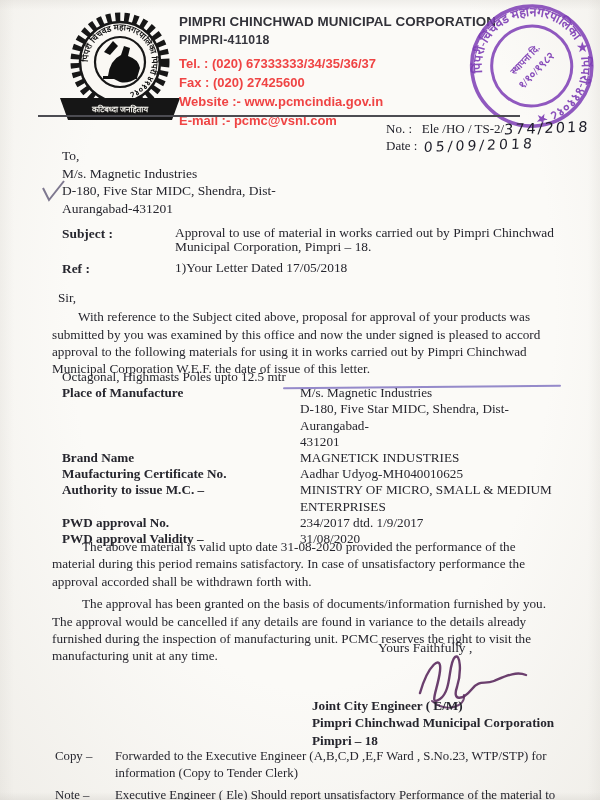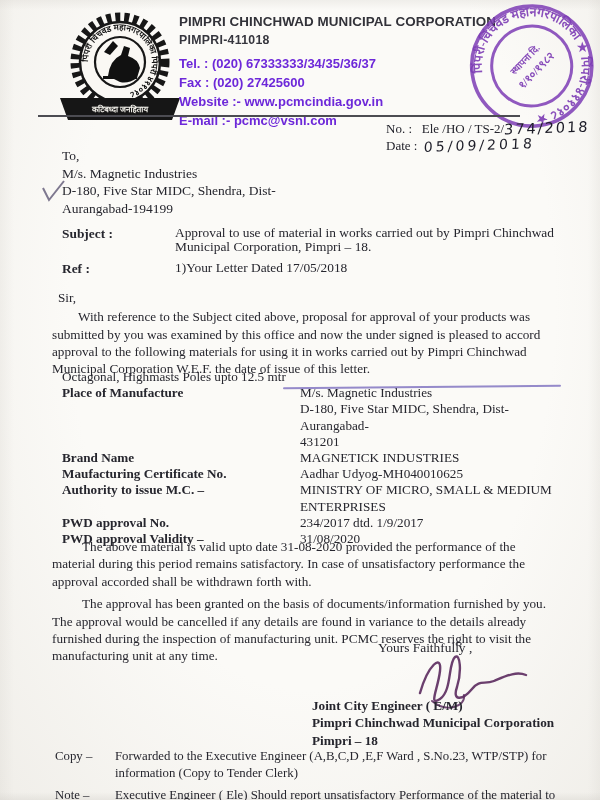--- a/index.html
+++ b/index.html
@@ -13,21 +13,21 @@
   .shade-top{left:0;top:0;width:600px;height:10px;background:linear-gradient(#d8d5cf55,transparent)}
   .shade-left{left:0;top:0;width:14px;height:800px;background:linear-gradient(90deg,#d8d5cf44,transparent)}
   .shade-right{right:0;top:0;width:12px;height:800px;background:linear-gradient(270deg,#d8d5cf44,transparent)}
   .shade-bottom{left:0;bottom:0;width:600px;height:8px;background:linear-gradient(0deg,#cfccc655,transparent)}
 
   
   .logo{left:54px;top:10px;width:132px;height:122px}
   .header-text{left:179px;top:14px;font-family:"Liberation Sans",sans-serif;color:#36363e}
   .org-name{font-size:13.4px;font-weight:bold;letter-spacing:.1px;color:#323239}
   .org-sub{font-size:12.3px;font-weight:bold;margin-top:4px;letter-spacing:.3px}
-  .contact-line{font-size:13px;font-weight:bold;color:#6d28d9;line-height:19px}
+  .contact-line{font-size:13px;font-weight:bold;color:#ef4444;line-height:19px}
   .contact-block{margin-top:7px}
   .rule{left:38px;top:115px;width:482px;height:2px;background:#4c4c52}
   .stamp{right:-6px;top:-8px;width:148px;height:152px;transform:rotate(-8deg)}
 
   
   .refno{left:386px;top:120px;width:210px;font-size:13px;color:#23232c}
   .refno-row{white-space:nowrap}
   .hand{display:inline-block;font-family:"DejaVu Sans",sans-serif;font-size:14.5px;letter-spacing:2px;
         color:#1d1d28;transform:skewX(-5deg) rotate(-2deg);font-weight:500}
   .hand.date{font-size:14px;letter-spacing:3px}
@@ -131,21 +131,21 @@
   <div class="refno-row">
     <span>Date :</span>&nbsp;
     <span class="hand date">05/09/2018</span>
   </div>
 </div>
 
 <div class="abs recipient">
   <div>To,</div>
   <div>M/s. Magnetic Industries</div>
   <div>D-180, Five Star MIDC, Shendra, Dist-</div>
-  <div>Aurangabad-194199</div>
+  <div>Aurangabad-431201</div>
 </div>
 <svg class="abs tick" viewBox="0 0 26 26">
   <polyline points="3,10 9,22 24,3" fill="none" stroke="#5f5775" stroke-width="2" opacity="0.8"></polyline>
 </svg>
 
 <div class="abs sub-block">
   <div class="sub-row">
     <div class="sub-label">Subject :</div>
     <div class="sub-value">Approval to use of material in works carried out by Pimpri Chinchwad Municipal Corporation, Pimpri – 18.</div>
   </div>

